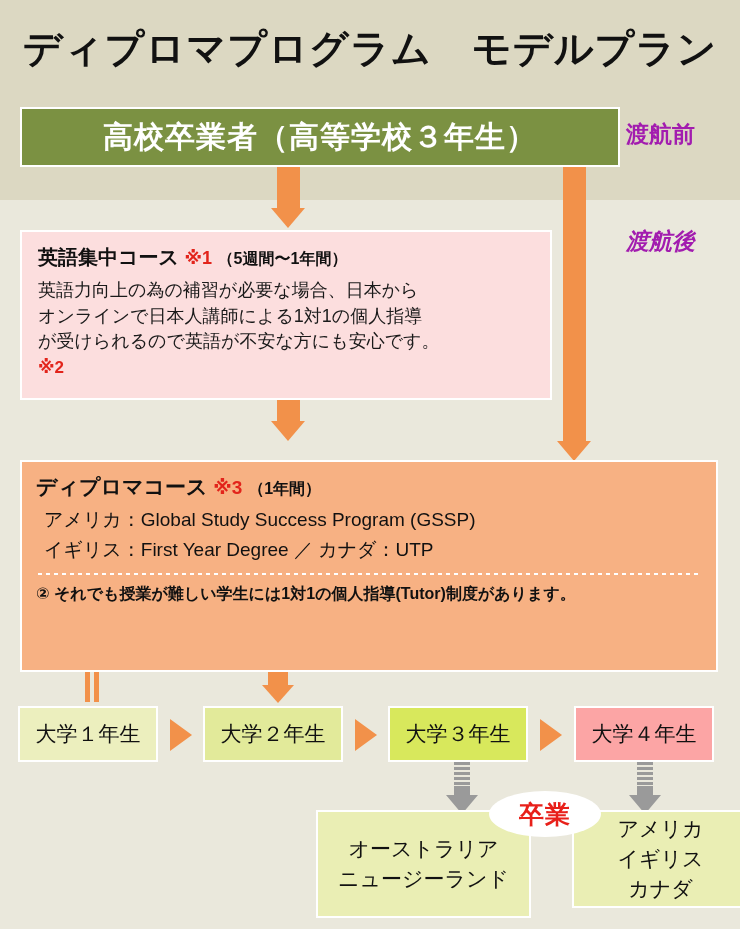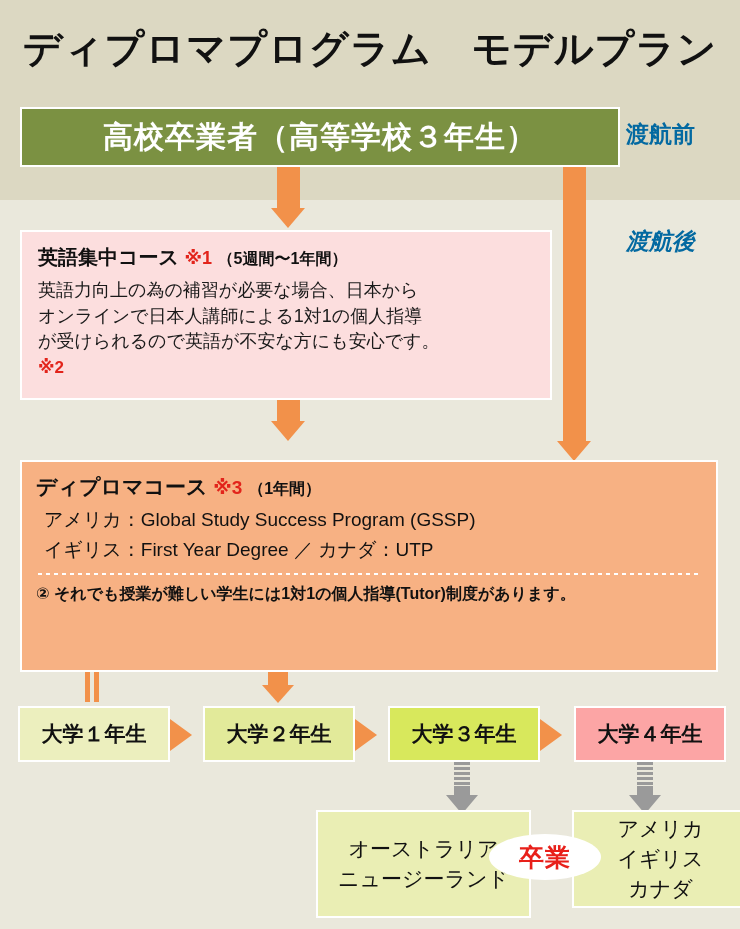--- a/index.html
+++ b/index.html
@@ -20,21 +20,21 @@
     position:absolute;left:0;top:22px;width:740px;
     text-align:center;
     font-size:39px;font-weight:bold;color:#111;
     letter-spacing:1px;
     white-space:nowrap;
   }
 
   
   .stage-label{
     position:absolute;
-    font-size:23px;font-weight:bold;color:#0369a1;
+    font-size:23px;font-weight:bold;color:#a21caf;
     white-space:nowrap;
   }
   #stage-pre{left:626px;top:119px;}
   #stage-post{left:626px;top:226px;font-style:italic;}
 
   
   .green-box{
     position:absolute;left:20px;top:107px;width:600px;height:60px;
     background:#7b9142;
     border:2px solid #ffffff;
@@ -76,24 +76,24 @@
     background-size:8px 2px;background-repeat:repeat-x;
   }
   .or-note{font-size:16px;font-weight:bold;color:#111;white-space:nowrap;line-height:1.55;margin-bottom:4px;}
 
   
   .oc{position:absolute;background:#f2914a;}
   .arrow-down{position:absolute;width:0;height:0;border-left:var(--w) solid transparent;border-right:var(--w) solid transparent;border-top:var(--h) solid #f2914a;}
 
   
   .year-box{
-    position:absolute;top:706px;width:152px;height:56px;
+    position:absolute;top:706px;width:140px;height:56px;
     border:2px solid #ffffff;box-sizing:border-box;
     display:flex;align-items:center;justify-content:center;
-    font-size:21px;font-weight:bold;color:#111;white-space:nowrap;
+    font-size:21px;font-weight:normal;color:#111;white-space:nowrap;
   }
   .year-arrow{
     position:absolute;top:719px;width:0;height:0;
     border-top:16px solid transparent;border-bottom:16px solid transparent;
     border-left:22px solid #f2914a;
   }
 
   
   .gray-arrow{position:absolute;width:34px;height:56px;}
 
@@ -102,21 +102,21 @@
     position:absolute;
     background:#eaeeb4;border:2px solid #ffffff;box-sizing:border-box;
     display:flex;flex-direction:column;align-items:center;justify-content:center;
     font-size:21px;color:#111;line-height:1.42;white-space:nowrap;
   }
   #country-left{left:316px;top:810px;width:215px;height:108px;}
   #country-right{left:572px;top:810px;width:177px;height:98px;}
 
   
   .grad{
-    position:absolute;left:489px;top:834px;width:112px;height:46px;
+    position:absolute;left:489px;top:791px;width:112px;height:46px;
     background:#ffffff;border-radius:50%;
     display:flex;align-items:center;justify-content:center;
     color:#e8201a;font-size:25px;font-weight:bold;letter-spacing:1px;
   }
 </style>
 </head>
 <body>
 
 <div id="root">
 

